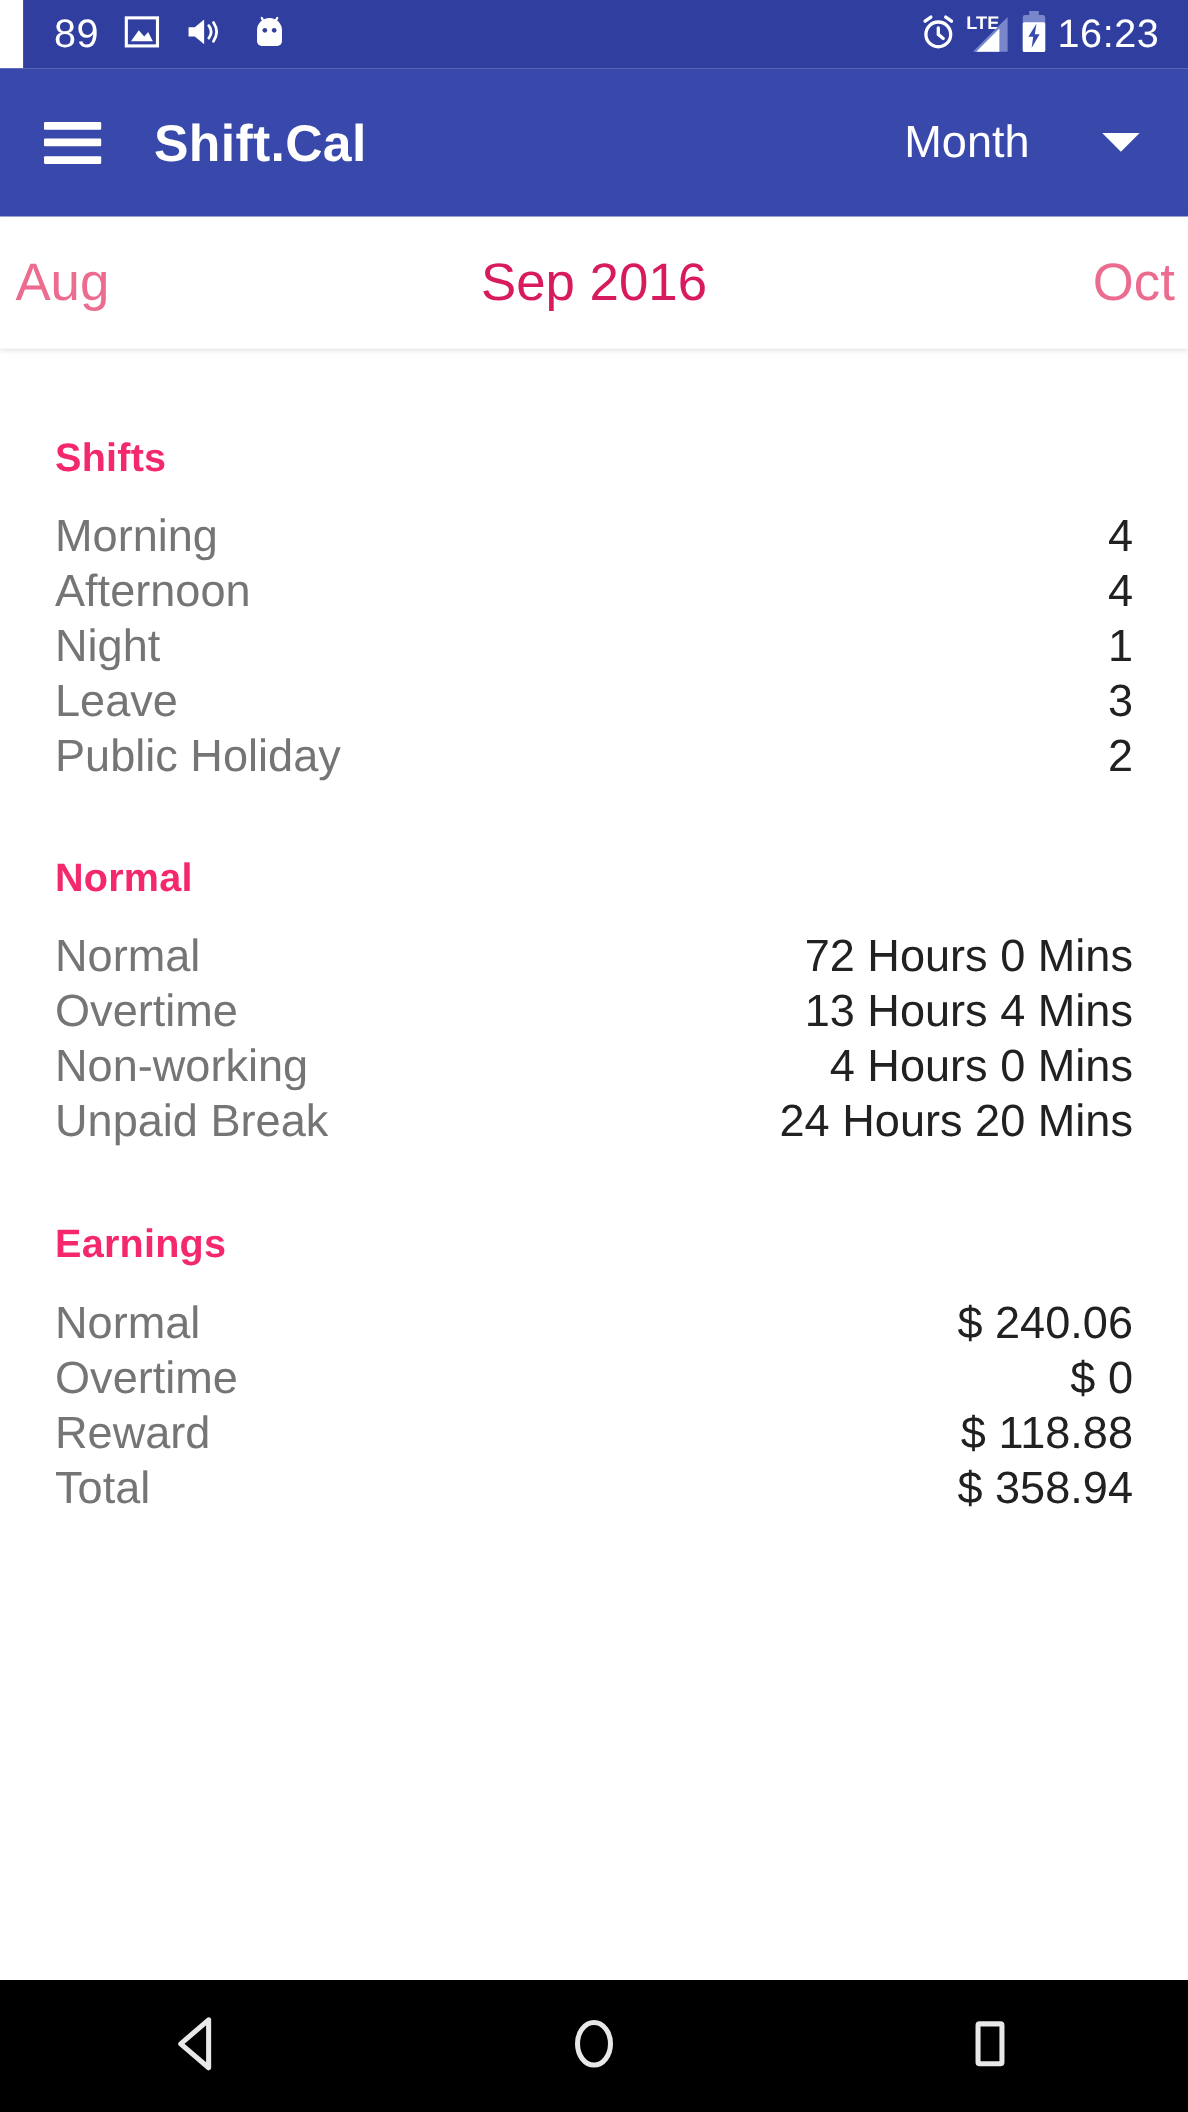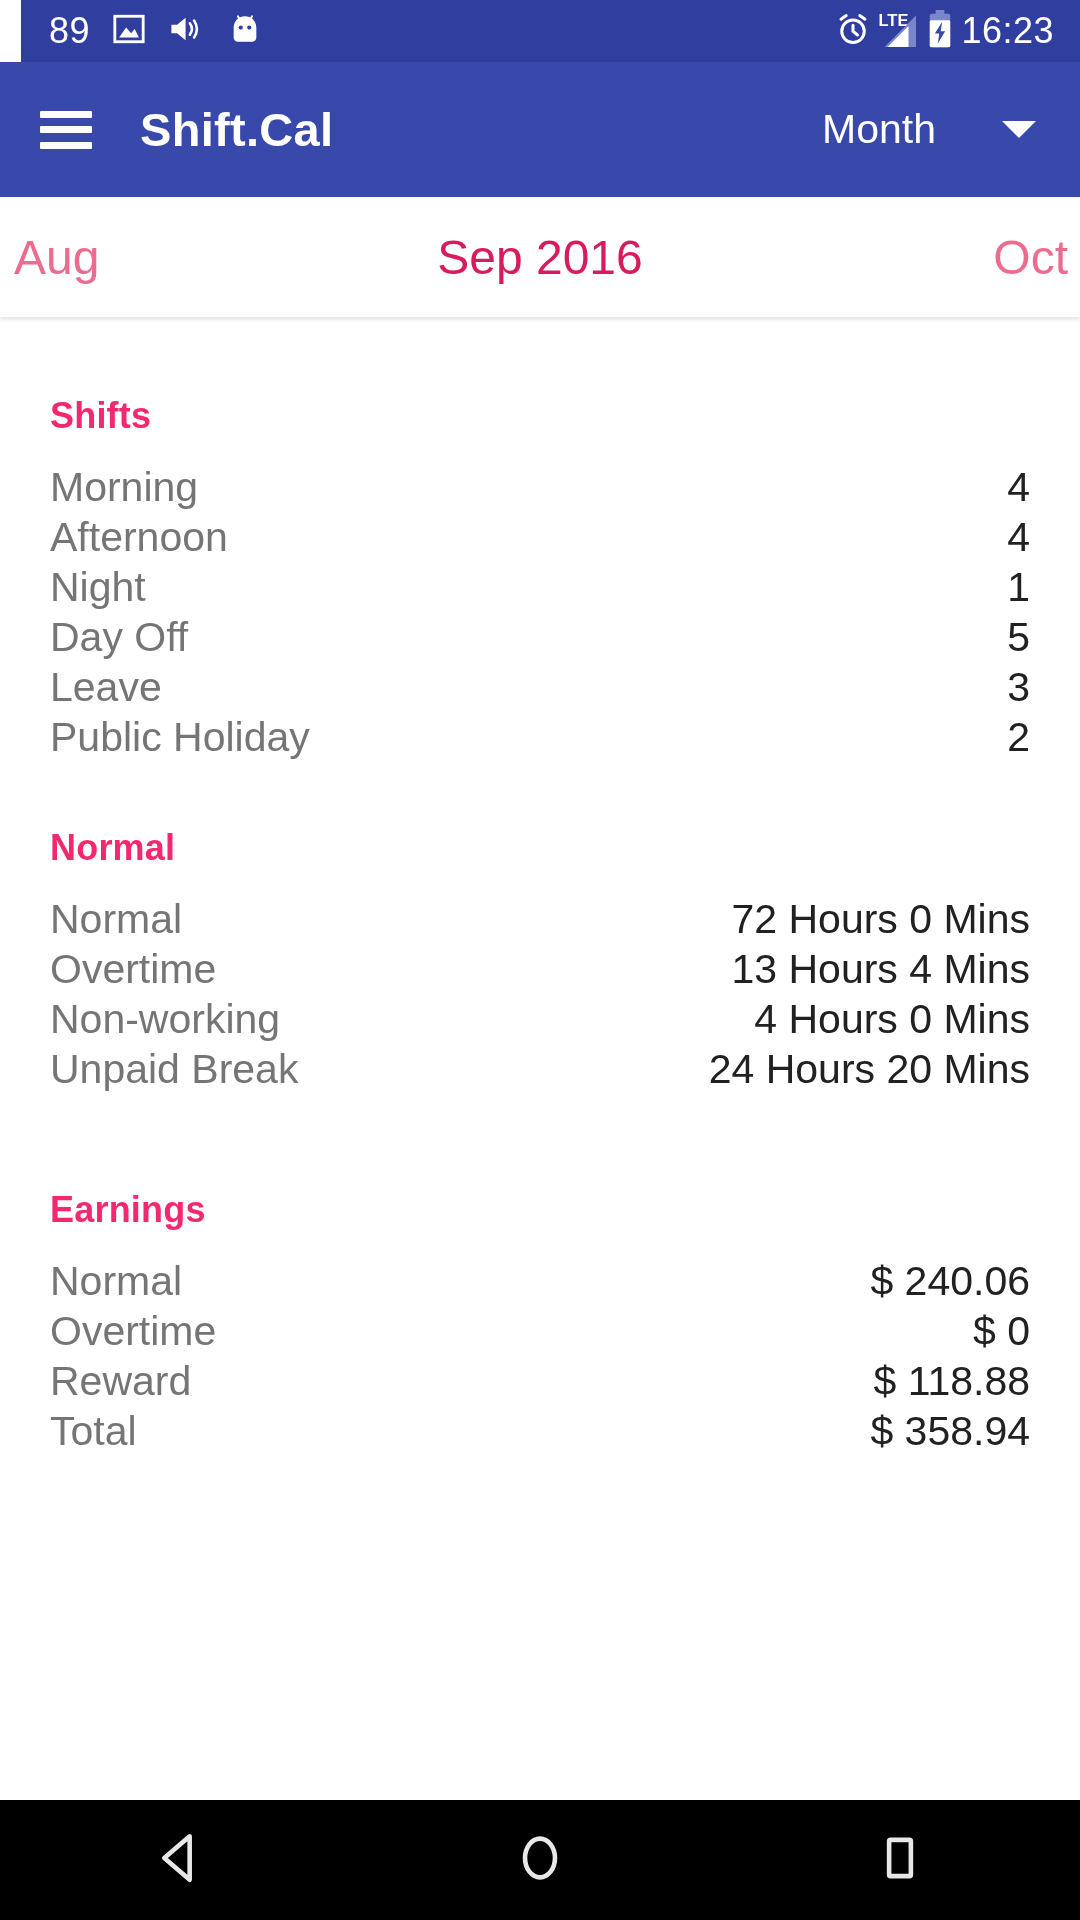--- a/index.html
+++ b/index.html
@@ -151,21 +151,21 @@
     padding-top: 0;
   }
   .section-title {
     color: #f4286d;
     font-size: 36px;
     font-weight: bold;
     letter-spacing: 0.2px;
   }
   .sec-shifts   { margin-top: 78px; }
   .sec-hours    { margin-top: 63px; }
-  .sec-earnings { margin-top: 93px; }
+  .sec-earnings { margin-top: 64px; }
 
   .rows { margin-top: 27px; }
   .row {
     display: flex;
     align-items: baseline;
     justify-content: space-between;
     height: 50px;
   }
   .row-label {
     color: #757575;
@@ -289,24 +289,20 @@
       </div>
       <div class="row">
         <span class="row-label">Afternoon</span>
         <span class="row-value">4</span>
       </div>
       <div class="row">
         <span class="row-label">Night</span>
         <span class="row-value">1</span>
       </div>
       <div class="row">
-        <span class="row-label">Day Off</span>
-        <span class="row-value">5</span>
-      </div>
-      <div class="row">
         <span class="row-label">Leave</span>
         <span class="row-value">3</span>
       </div>
       <div class="row">
         <span class="row-label">Public Holiday</span>
         <span class="row-value">2</span>
       </div>
     </div>
   </div>
 

